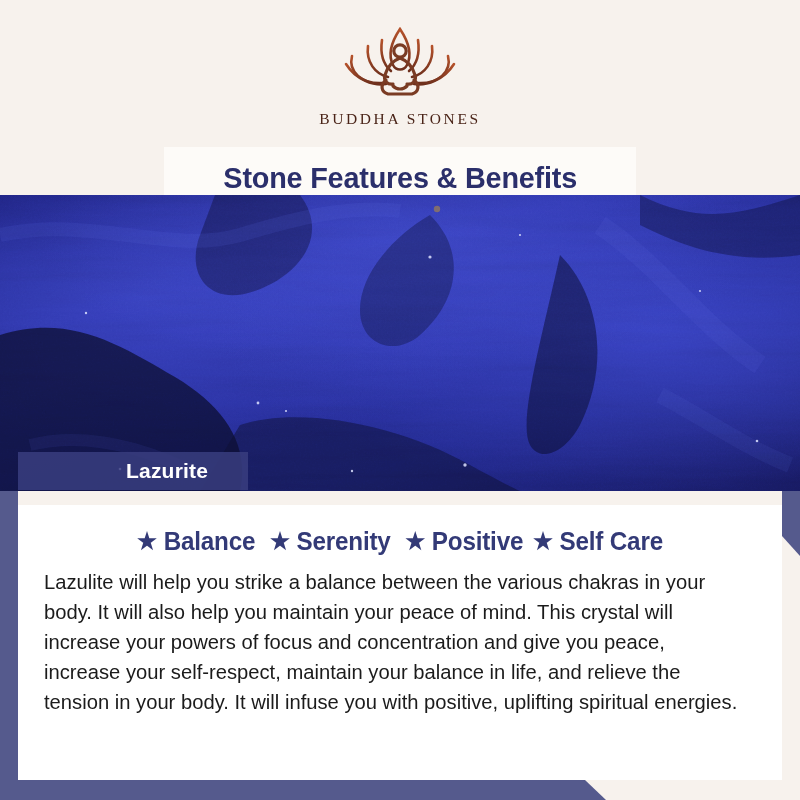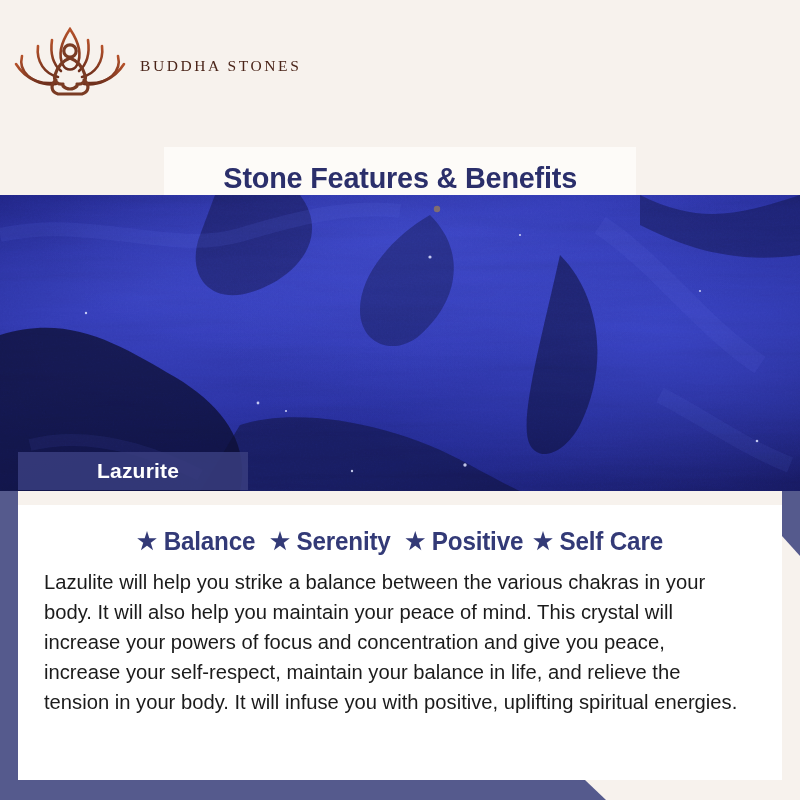--- a/index.html
+++ b/index.html
@@ -52,21 +52,21 @@
   .header {
     position: absolute;
     top: 0; left: 0;
     width: 800px; height: 195px;
     background: #f7f2ed;
   }
   .logo-wrap {
     position: absolute;
     top: 22px; left: 0; right: 0;
     display: flex;
-    flex-direction: row;
+    flex-direction: column;
     align-items: center;
   }
   .logo-mark { width: 140px; height: 82px; display: block; }
   .logo-text {
     margin-top: 6px;
     font-family: "Liberation Serif", serif;
     font-size: 15.5px;
     letter-spacing: 2.6px;
     color: #4a2418;
     font-weight: 400;
@@ -109,21 +109,21 @@
     position: absolute;
     left: 18px;
     top: 452px;
     width: 230px;
     height: 38px;
     background: rgba(57, 62, 128, 0.84);
     display: flex;
     align-items: center;
   }
   .name-text {
-    margin-left: 79px;
+    margin-left: 108px;
     color: #ffffff;
     font-size: 21px;
     font-weight: bold;
     letter-spacing: 0.2px;
   }
 
   
   .panel-cream {
     position: absolute;
     left: 18px;

